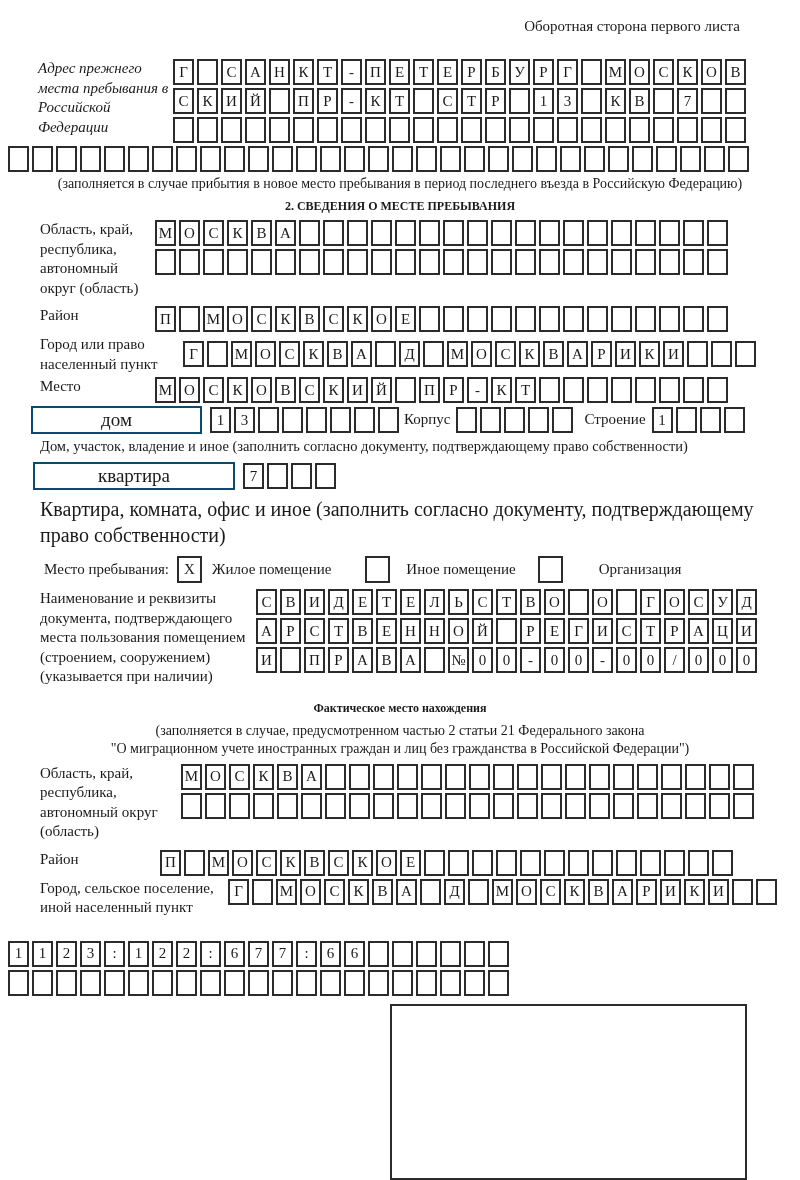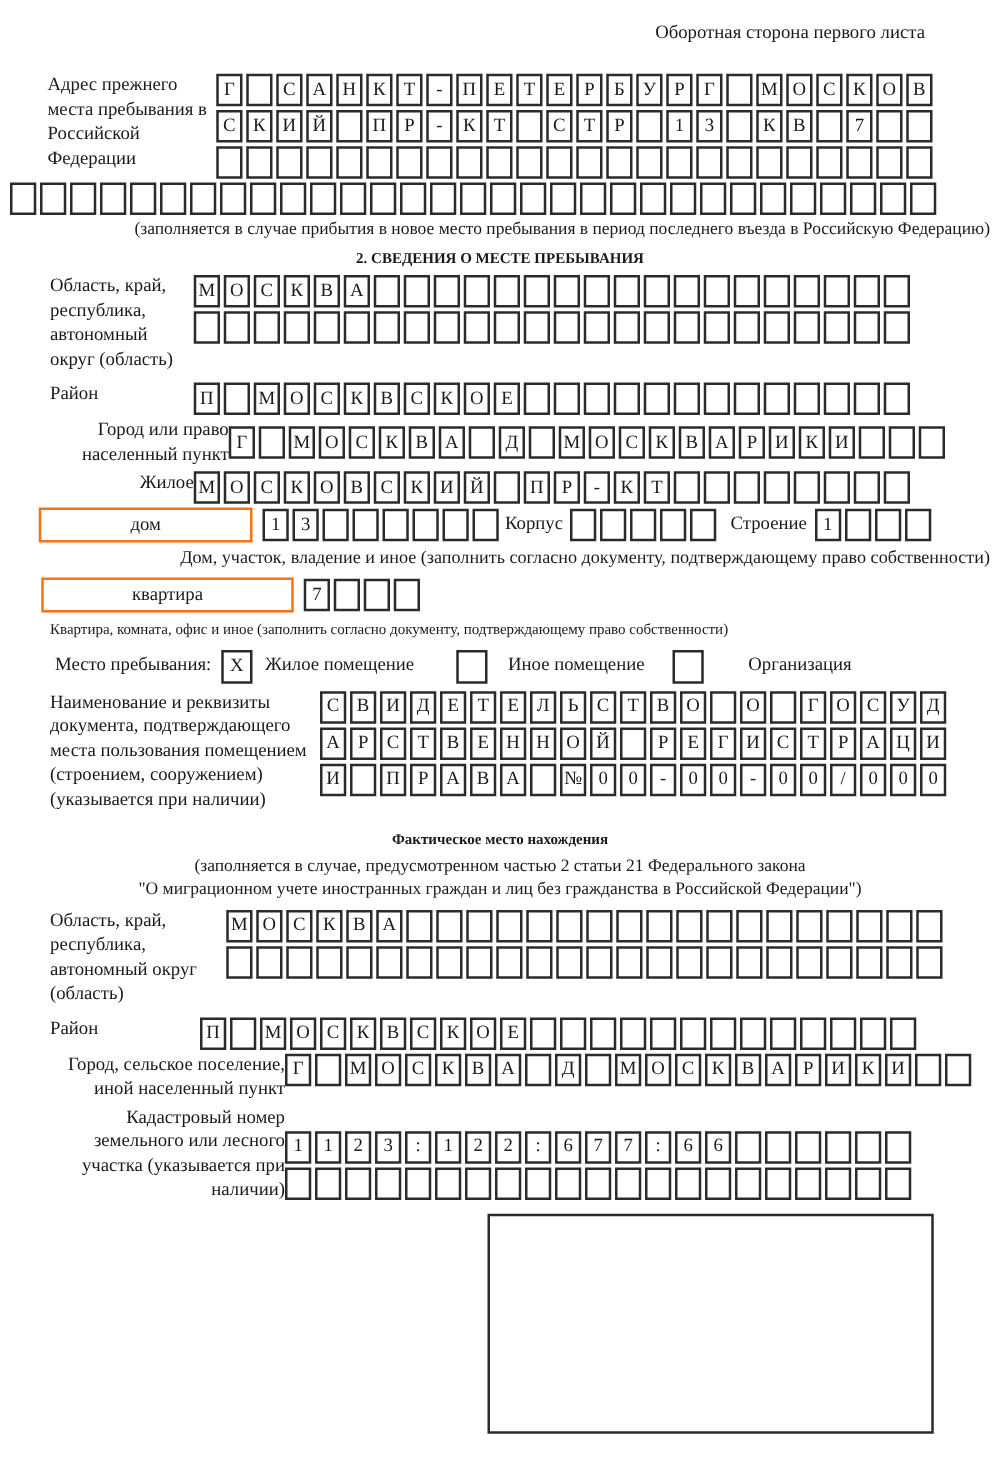--- a/index.html
+++ b/index.html
@@ -22,47 +22,47 @@
 
   .cellrow { display:flex; flex:none; }
   .cell {
     display:inline-flex; align-items:center; justify-content:center;
     width:21px; height:26px; flex:none;
     border:2px solid #2b2b2b; margin-right:3px;
     font-size:15px; line-height:1;
   }
 
   .widebox {
-    border:2px solid #f97316; height:28px; flex:none;
+    border:2px solid #0c4a6e; height:28px; flex:none;
     display:flex; align-items:center; justify-content:center;
-    font-size:15px;
+    font-size:19px;
   }
   .checkbox {
     width:25px; height:27px; flex:none;
     border:2px solid #2b2b2b;
     display:flex; align-items:center; justify-content:center;
     font-size:15px;
   }
 
   .note { font-size:14px; text-align:center; line-height:1.3; }
   .heading { font-weight:bold; font-size:12px; text-align:center; }
 
   .stamp-box { width:357px; height:176px; border:2px solid #2b2b2b; margin-left:382px; margin-top:8px; }
 
-  .mt3{margin-top:3px;text-align:right;} .mt6{margin-top:6px;} .mt8{margin-top:8px;}
+  .mt3{margin-top:3px;} .mt6{margin-top:6px;} .mt8{margin-top:8px;}
 </style>
 </head>
 <body>
 
 <div class="page">
 
   <div class="header-note">Оборотная сторона первого листа</div>
 
   <div class="row" style="margin-top:24px;">
-    <div class="label" style="width:165px; padding-left:30px;">Адрес прежнего места пребывания в Российской Федерации</div>
+    <div class="label" style="width:165px; padding-left:30px;font-style:italic;">Адрес прежнего места пребывания в Российской Федерации</div>
     <div class="col">
       <div class="cellrow">
           <span class="cell">Г</span>
           <span class="cell"></span>
           <span class="cell">С</span>
           <span class="cell">А</span>
           <span class="cell">Н</span>
           <span class="cell">К</span>
           <span class="cell">Т</span>
           <span class="cell">-</span>
@@ -286,21 +286,21 @@
         <span class="cell">И</span>
         <span class="cell">К</span>
         <span class="cell">И</span>
         <span class="cell"></span>
         <span class="cell"></span>
         <span class="cell"></span>
       </div>
   </div>
 
   <div class="row mt3">
-    <div class="label" style="width:147px; padding-left:32px;">Жилое</div>
+    <div class="label" style="width:147px; padding-left:32px;">Место</div>
     <div class="cellrow">
         <span class="cell">М</span>
         <span class="cell">О</span>
         <span class="cell">С</span>
         <span class="cell">К</span>
         <span class="cell">О</span>
         <span class="cell">В</span>
         <span class="cell">С</span>
         <span class="cell">К</span>
         <span class="cell">И</span>
@@ -354,21 +354,21 @@
 
   <div class="row mt6" style="align-items:center;">
     <div class="widebox" style="width:202px; margin-left:25px;">квартира</div>
     <div class="cellrow" style="margin-left:8px;">
         <span class="cell">7</span>
         <span class="cell"></span>
         <span class="cell"></span>
         <span class="cell"></span>
       </div>
   </div>
-  <div class="label mt6" style="padding-left:32px; font-size:12px;">Квартира, комната, офис и иное (заполнить согласно документу, подтверждающему право собственности)</div>
+  <div class="label mt6" style="padding-left:32px; font-size:20px;">Квартира, комната, офис и иное (заполнить согласно документу, подтверждающему право собственности)</div>
 
   <div class="row mt8" style="align-items:center;">
     <div class="label" style="margin-left:36px;">Место пребывания:</div>
     <div class="checkbox" style="margin-left:8px;">X</div>
     <div class="label" style="margin-left:10px;">Жилое помещение</div>
     <div class="checkbox" style="margin-left:34px;"></div>
     <div class="label" style="margin-left:16px;">Иное помещение</div>
     <div class="checkbox" style="margin-left:22px;"></div>
     <div class="label" style="margin-left:36px;">Организация</div>
   </div>
@@ -563,21 +563,20 @@
         <span class="cell">Р</span>
         <span class="cell">И</span>
         <span class="cell">К</span>
         <span class="cell">И</span>
         <span class="cell"></span>
         <span class="cell"></span>
       </div>
   </div>
 
   <div class="row mt3">
-    <div class="label" style="width:220px; padding-left:32px;">Кадастровый номер земельного или лесного участка (указывается при наличии)</div>
     <div class="col" style="margin-top:20px;">
       <div class="cellrow">
           <span class="cell">1</span>
           <span class="cell">1</span>
           <span class="cell">2</span>
           <span class="cell">3</span>
           <span class="cell">:</span>
           <span class="cell">1</span>
           <span class="cell">2</span>
           <span class="cell">2</span>

